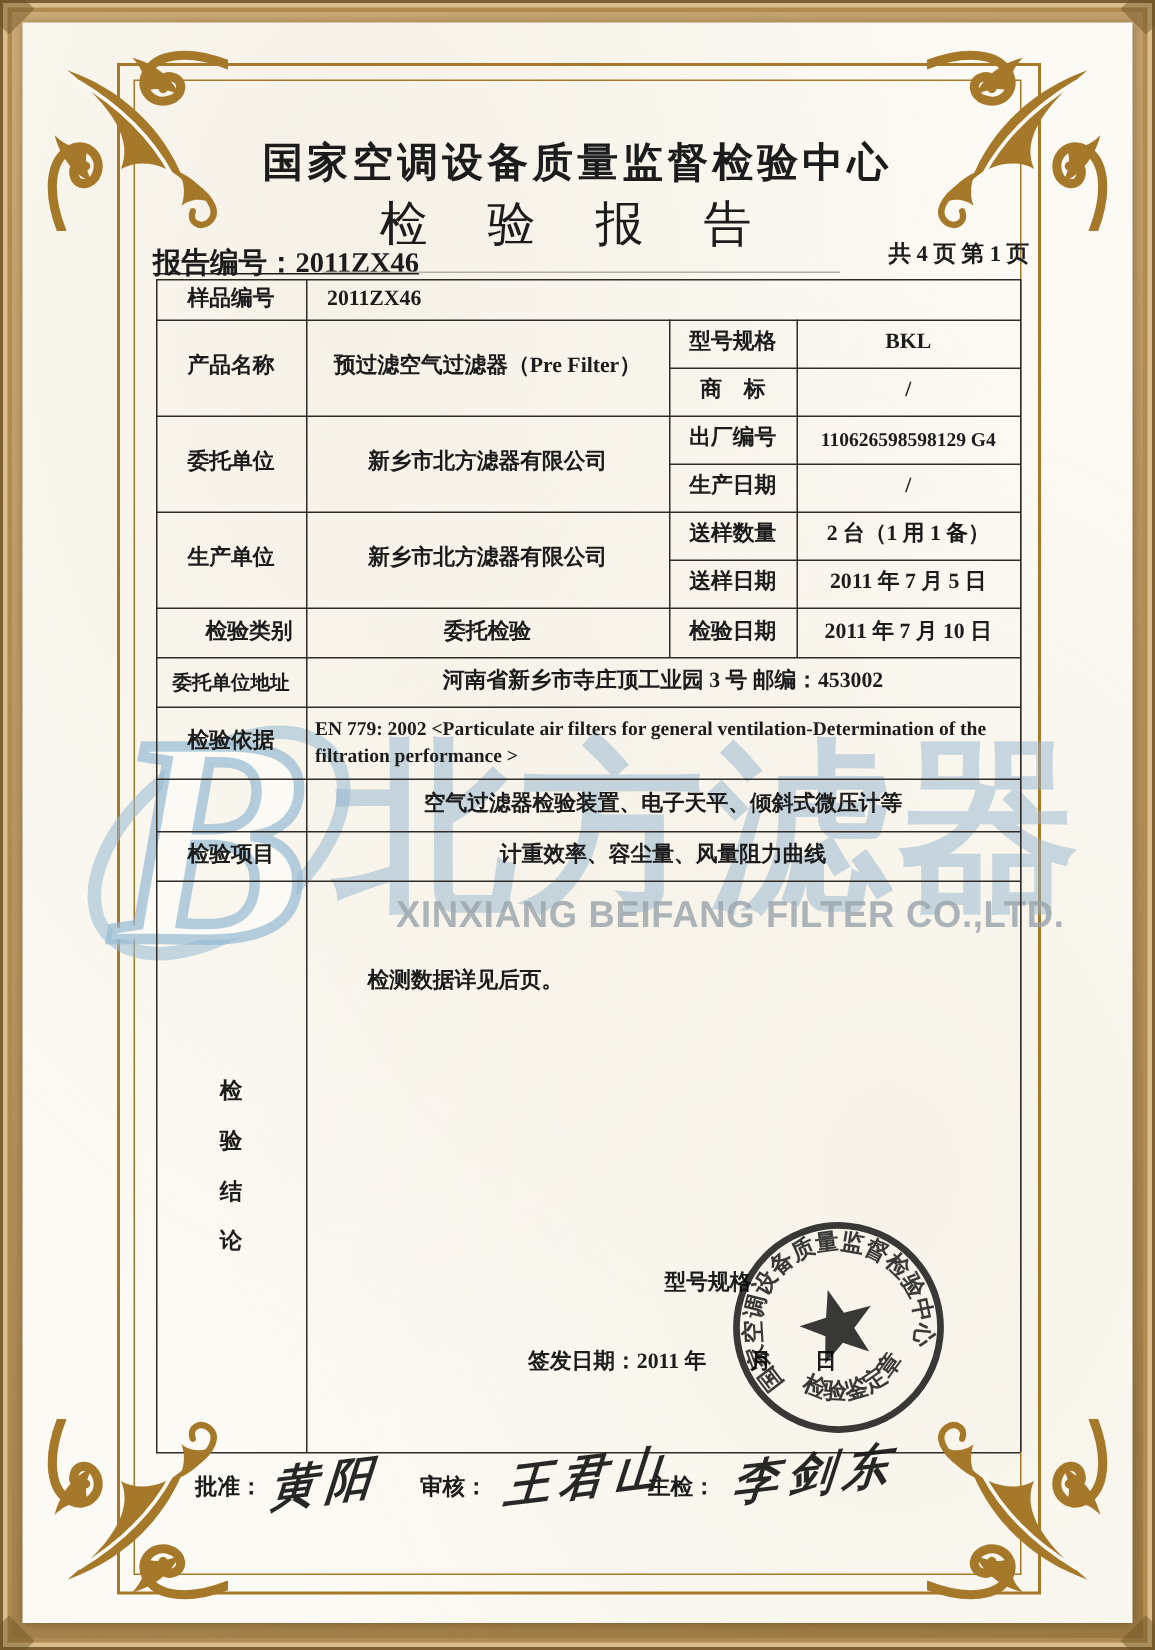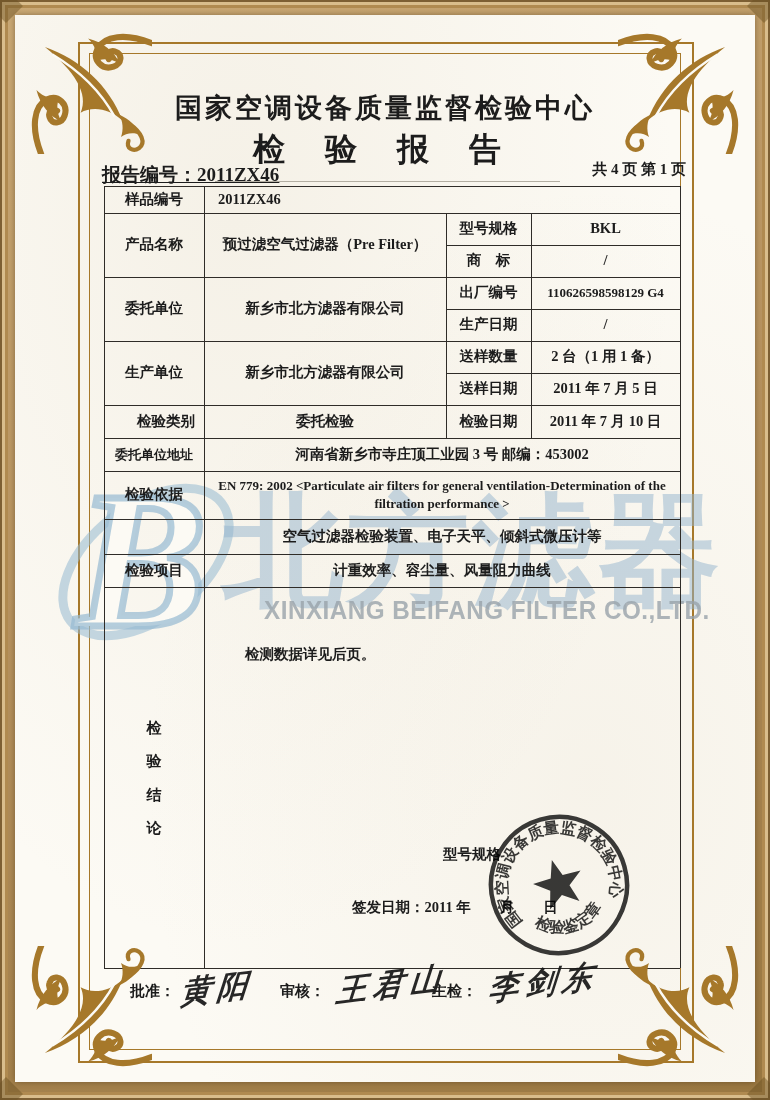--- a/index.html
+++ b/index.html
@@ -34,30 +34,30 @@
         justify-content:space-between;font-family:"Liberation Sans","DejaVu Sans",sans-serif;
         font-size:122px;font-weight:700;line-height:130px;color:rgba(148,180,205,.5);}
   .wm-en{position:absolute;left:264px;top:596px;font-family:"Liberation Sans","DejaVu Sans",sans-serif;
         font-size:25px;font-weight:700;letter-spacing:.5px;color:rgba(152,163,170,.8);
         transform:scaleX(.97);transform-origin:left;}
   .wm-logo{position:absolute;left:46px;top:450px;}
   
   .org{position:absolute;left:0;top:90px;width:100%;text-align:center;font-size:27px;
         font-weight:700;letter-spacing:3px;z-index:2;}
   .title{position:absolute;left:0;top:128px;width:100%;text-align:center;font-size:32px;
-        font-weight:700;letter-spacing:16px;z-index:2;}
+        font-weight:400;letter-spacing:16px;z-index:2;}
   .meta-left{position:absolute;left:102px;top:162px;font-size:19px;font-weight:600;z-index:2;text-decoration:underline;}
   .meta-right{position:absolute;right:84px;top:160px;font-size:15px;font-weight:700;z-index:2;}
   .meta-rule{position:absolute;left:215px;top:181px;width:345px;height:1px;background:#b3aea2;z-index:2;}
   
   .hline,.vline{position:absolute;background:#2f2c28;z-index:2;}
   .hline{height:1px;}.vline{width:1px;}
   
   .cell{position:absolute;display:flex;align-items:center;justify-content:center;
-        text-align:center;font-size:14.5px;font-weight:600;z-index:2;line-height:1.35;
+        text-align:left;font-size:14.5px;font-weight:600;z-index:2;line-height:1.35;
         box-sizing:border-box;}
   .cell.left{justify-content:flex-start;padding-left:14px;}
   .cell.small{font-size:13px;}
   .vlabel{flex-direction:column;gap:13px;font-size:15px;}
   .concl{position:absolute;left:216px;top:640px;width:456px;z-index:2;font-size:14.5px;
         font-weight:600;line-height:29px;text-align:justify;}
   .concl p{margin:0;text-indent:2em;}
   .unit-line{position:absolute;left:443px;top:845px;font-size:14.5px;font-weight:600;z-index:2;}
   .issue-line{position:absolute;left:352px;top:898px;font-size:14.5px;font-weight:600;z-index:2;}
   

